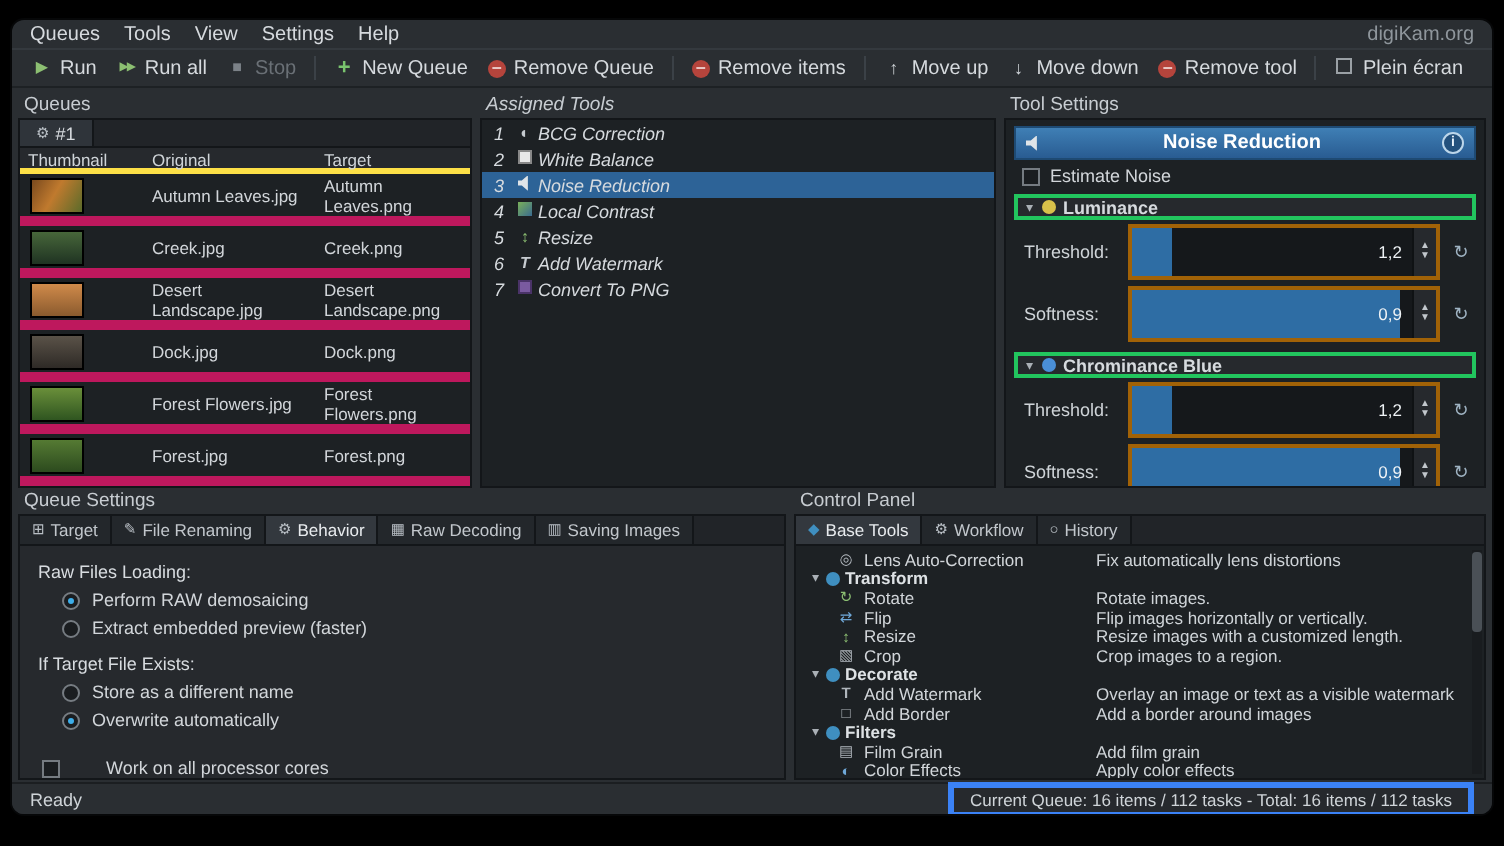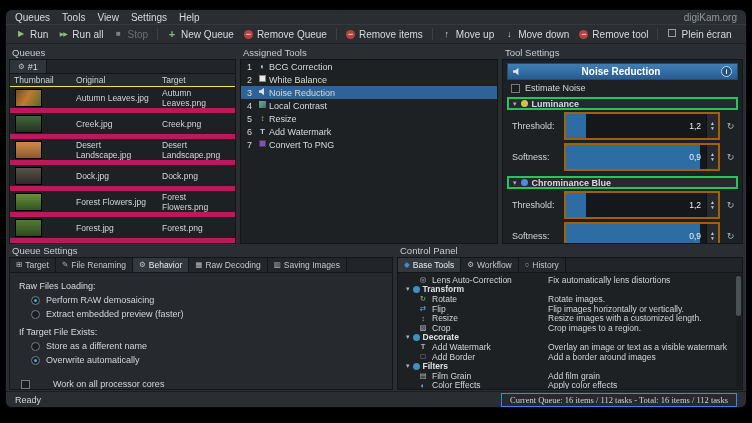--- a/index.html
+++ b/index.html
@@ -23,30 +23,30 @@
   .ic-runall { color:#8cbf72; font-size:6px; letter-spacing:-1px; }
   .ic-stop { color:#7c8288; }
   .ic-plus { color:#79c36e; font-weight:bold; font-size:11px; line-height:9px; }
   .ic-red { background:#b5443c; color:#fff; border-radius:50%; width:9px; height:9px; line-height:9px; font-size:9px; }
   .ic-arrow { color:#cfd4d8; font-size:9px; }
   .ic-fullscreen { width:8px; height:8px; border:1px solid #9aa0a5; }
   .tsep { width:1px; height:12px; background:#3b4147; margin:0 4px; }
 
   
   .main { display:flex; height:198px; padding:2px 3px 0; }
-  .col-q { width:227px; } .col-t { width:258px; } .col-s { flex:1; }
+  .col-q { width:227px; } .col-t { width:258px;font-style:italic; } .col-s { flex:1; }
   .splitter { width:4px; }
   .ptitle { height:13px; font-size:9.5px; color:#c7ccd1; padding:1px 3px; }
   .pbox { height:185px; border:1px solid #131619; background:#1d2124; position:relative; overflow:hidden; }
 
   
   .qtabs { height:14px; background:#212428; border-bottom:1px solid #131619; display:flex; }
   .qtab { display:flex; align-items:center; gap:3px; padding:0 8px; background:#2f343a;
     border-right:1px solid #131619; font-size:9px; color:#d6dade; }
-  .qhead { display:flex; height:13px; background:#26292d; border-bottom:1px solid #fde047;
+  .qhead { display:flex; height:13px; background:#26292d; border-bottom:3px solid #fde047;
     font-size:8.5px; color:#cfd4d8; }
   .qh { padding:1px 4px; }
   .qh1 { width:62px; } .qh2 { width:86px; } .qh3 { flex:1; }
   .qrow { display:flex; align-items:center; height:26px; border-bottom:5px solid #be185d; font-size:8.5px; }
   .thumbwrap { width:62px; padding-left:5px; }
   .thumb { width:27px; height:18px; border:1px solid #000; }
   .t0 { background:linear-gradient(120deg,#7a4a1e,#c07a2e 45%,#5a6b2a); }
   .t1 { background:linear-gradient(#47663a,#1f3322); }
   .t2 { background:linear-gradient(#d08a4a,#8a5a2e); }
   .t3 { background:linear-gradient(#5a5248,#2e2a26); }
@@ -118,21 +118,21 @@
   .cicon { width:10px; text-align:center; font-size:7.5px; color:#b0b6bc; flex:0 0 auto; }
   .cicon.blue { color:#6fa8d8; } .cicon.green { color:#8cbf72; }
   .cname { width:112px; flex:0 0 auto; }
   .cdesc { flex:1; color:#cfd4d8; white-space:nowrap; }
   .vsb { position:absolute; right:1px; top:17px; bottom:2px; width:5px; background:#191c1f; }
   .vsb-thumb { position:absolute; top:1px; left:0; width:100%; height:40px; background:#4a5056; border-radius:2px; }
 
   
   .statusbar { position:absolute; left:0; right:0; bottom:0; height:16px; display:flex; align-items:center;
     padding:0 9px; font-size:9px; color:#cfd4d8; border-top:1px solid #1b1e21; background:#2a2e32; }
-  .sb-box { margin-left:auto; border:1px solid #3b82f6; background:#26292d; padding:1px 8px; font-size:8.5px;font-family:Liberation Serif, serif; }
+  .sb-box { margin-left:auto; border:3px solid #3b82f6; background:#26292d; padding:1px 8px; font-size:8.5px; }
 </style>
 </head>
 <body>
 
 <div class="window">
 
   <div class="menubar">
     <span class="menu-item">Queues</span>
     <span class="menu-item">Tools</span>
     <span class="menu-item">View</span>

